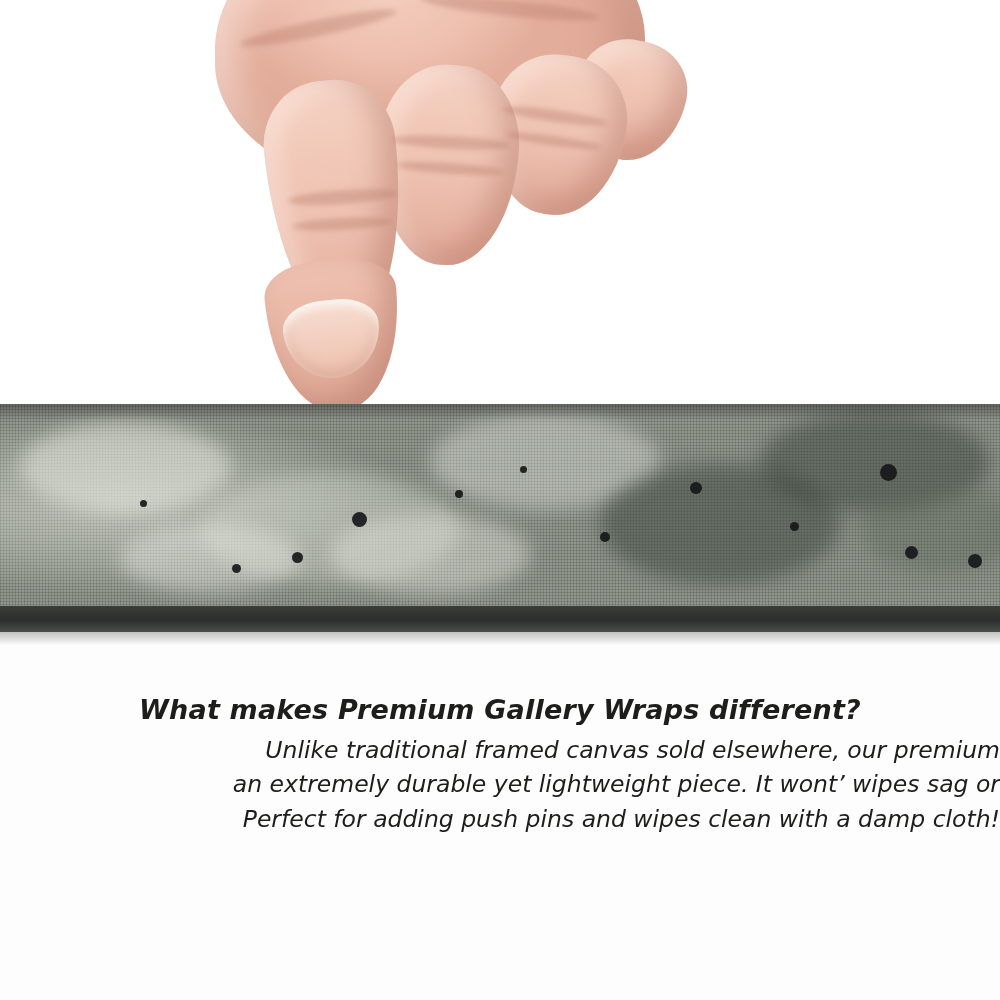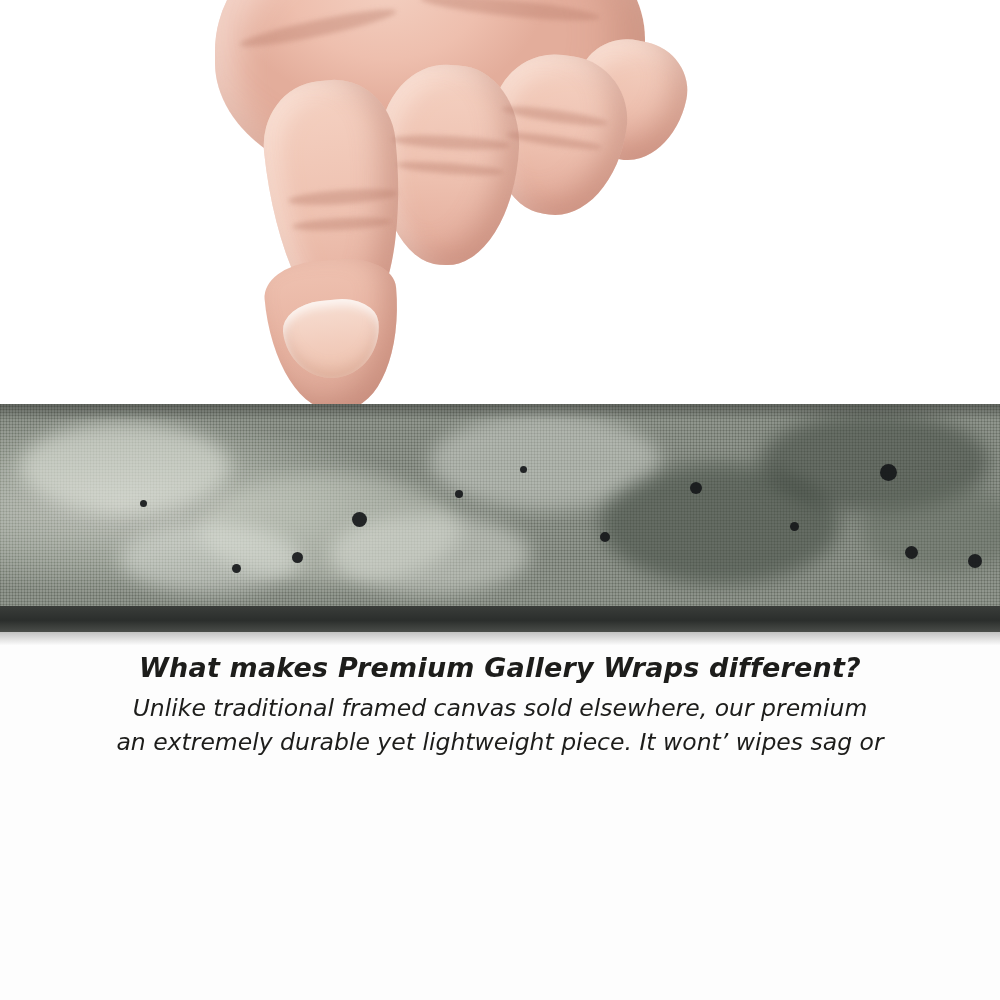--- a/index.html
+++ b/index.html
@@ -171,38 +171,39 @@
     top: 632px;
     width: 1000px;
     height: 14px;
     background: linear-gradient(180deg, rgba(120,120,118,0.45), rgba(255,255,255,0));
   }
 
   
   .caption {
     position: absolute;
     left: 0;
-    top: 652px;
+    top: 694px;
     width: 1000px;
     text-align: center;
     color: #1d1d1b;
     font-family: "DejaVu Sans", sans-serif;
     font-style: italic;
   }
   .caption-heading {
     font-size: 27px;
     font-weight: 700;
     letter-spacing: 0.2px;
     margin: 0 0 8px 0;
   }
   .caption-line {
     font-size: 23.5px;
     font-weight: 400;
     line-height: 1.46;
     margin: 0;
+    text-align: right;
   }
 </style>
 </head>
 <body>
 
 <div id="page">
 
   <div class="photo-area">
 
     <div class="hand">
@@ -250,15 +251,16 @@
     </div>
 
     <div class="strip-dark-edge"></div>
     <div class="strip-drop"></div>
   </div>
 
   <div class="caption">
     <p class="caption-heading">What makes Premium Gallery Wraps different?</p>
     <p class="caption-line">Unlike traditional framed canvas sold elsewhere, our premium</p>
     <p class="caption-line">an extremely durable yet lightweight piece. It wont’ wipes sag or</p>
+    <p class="caption-line">Perfect for adding push pins and wipes clean with a damp cloth!</p>
   </div>
 
 </div>
 
 </body></html>

